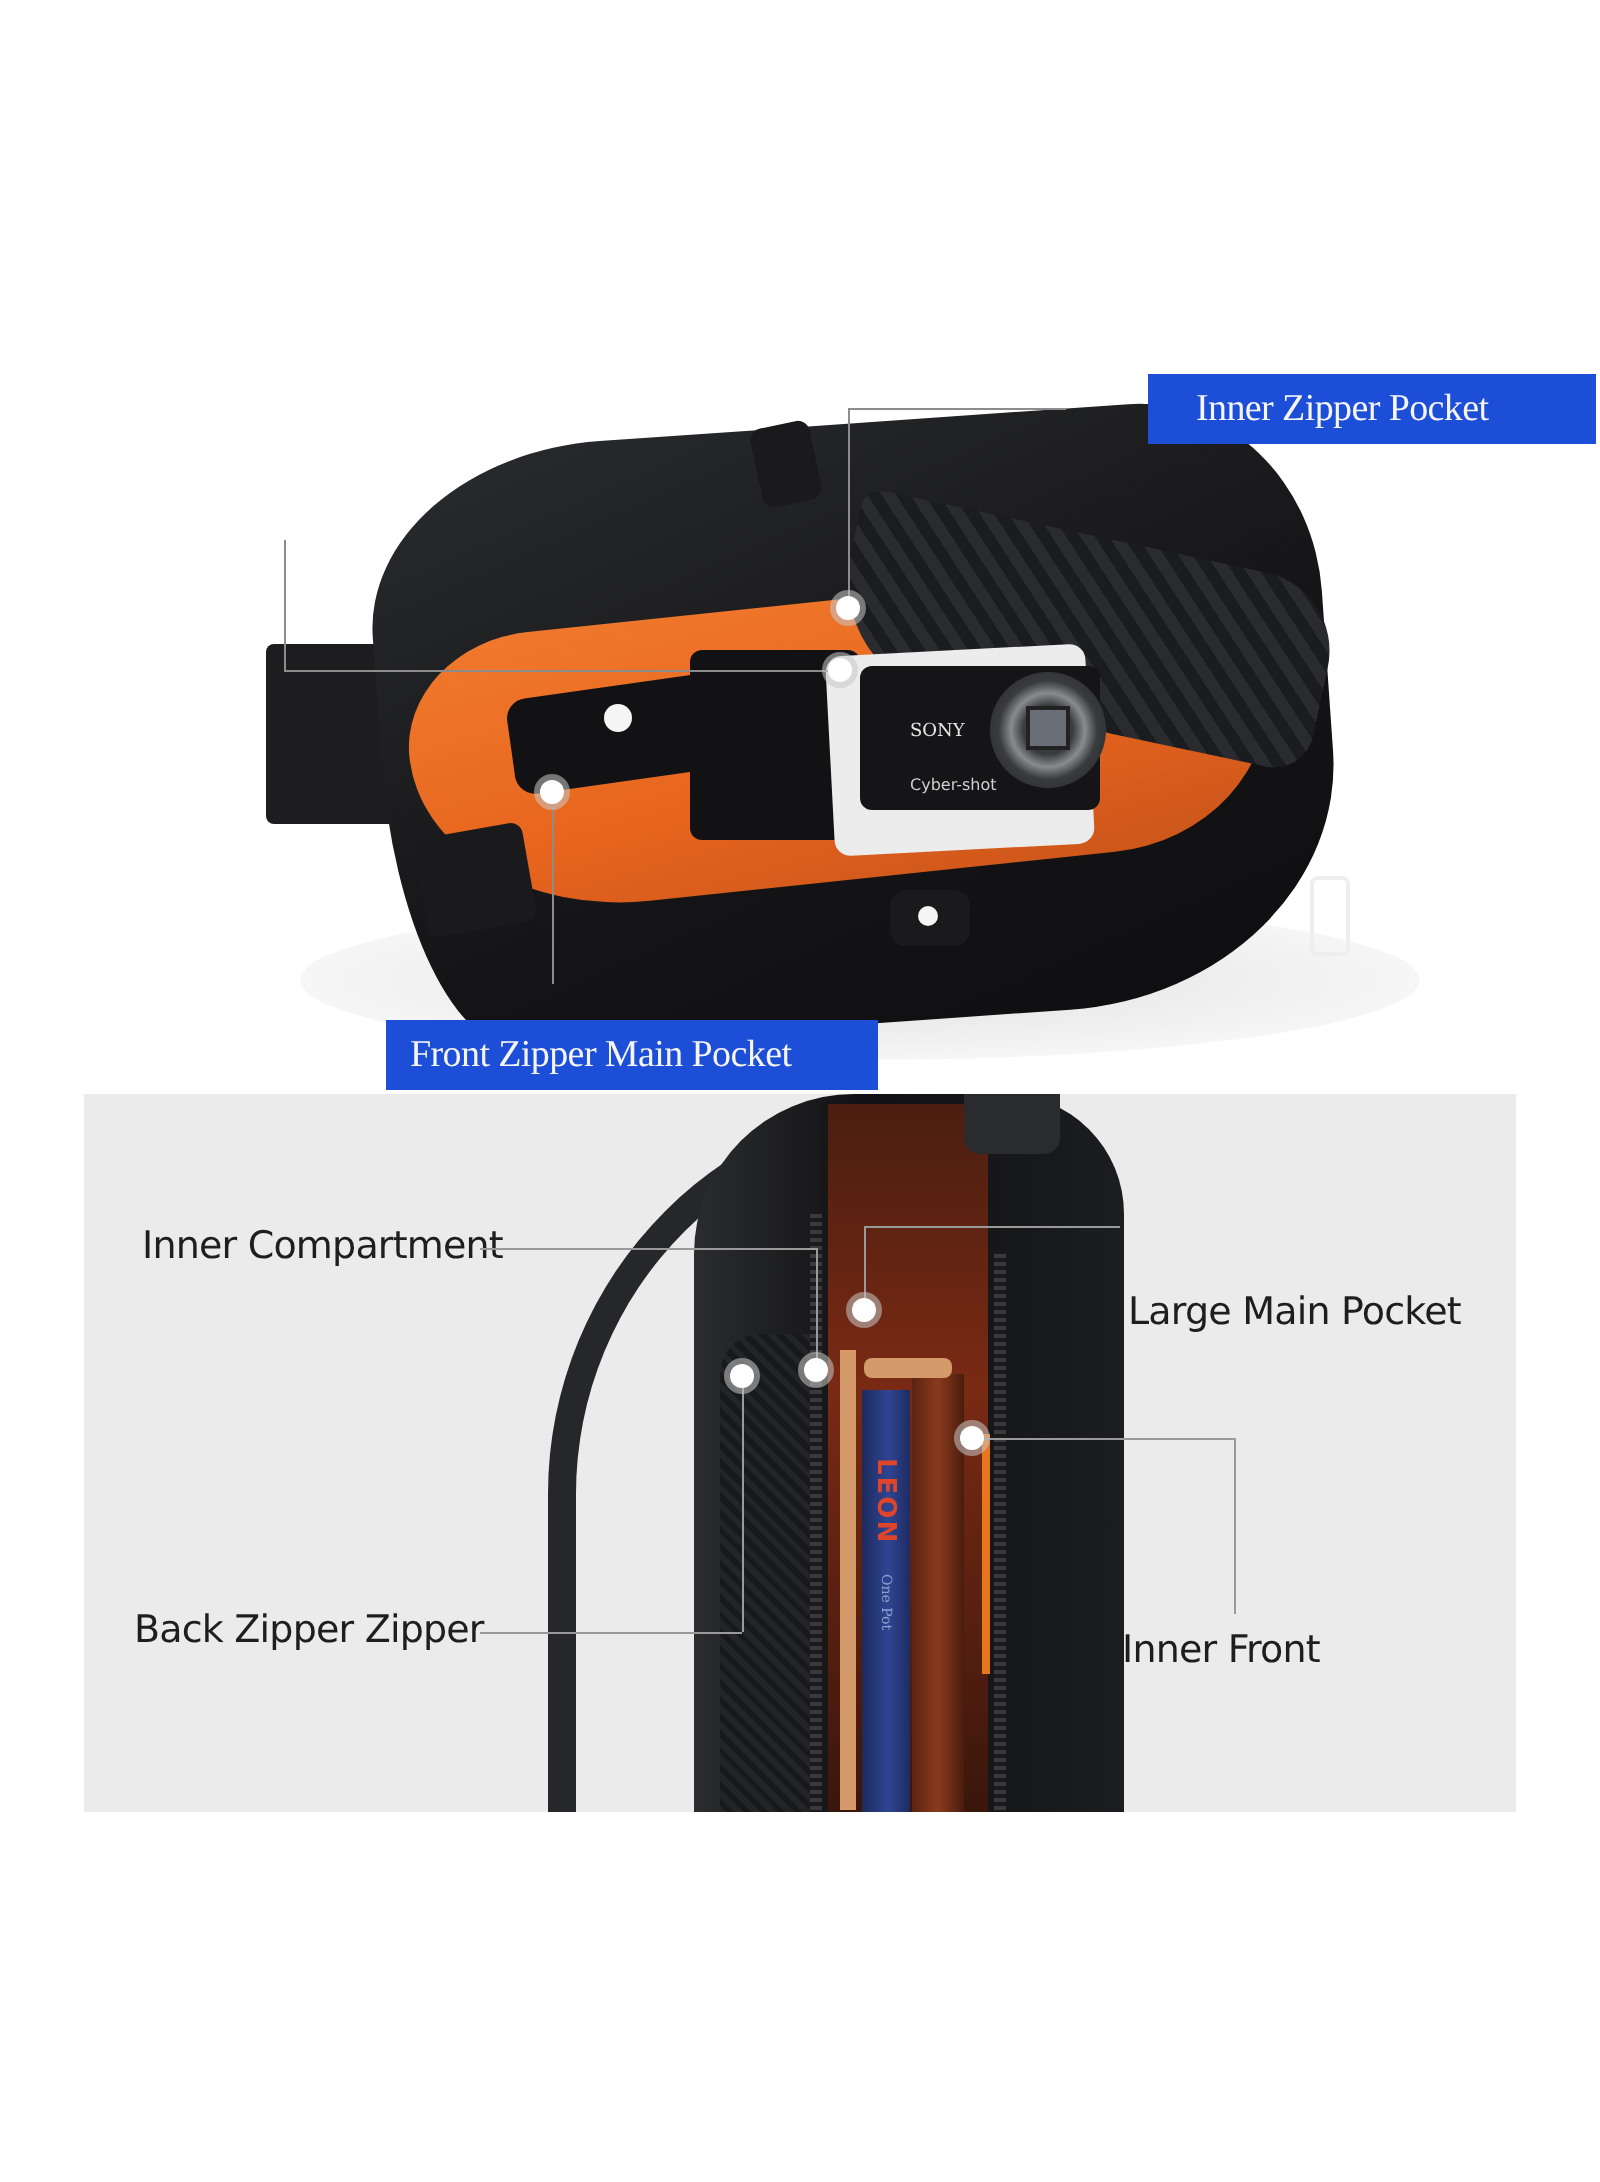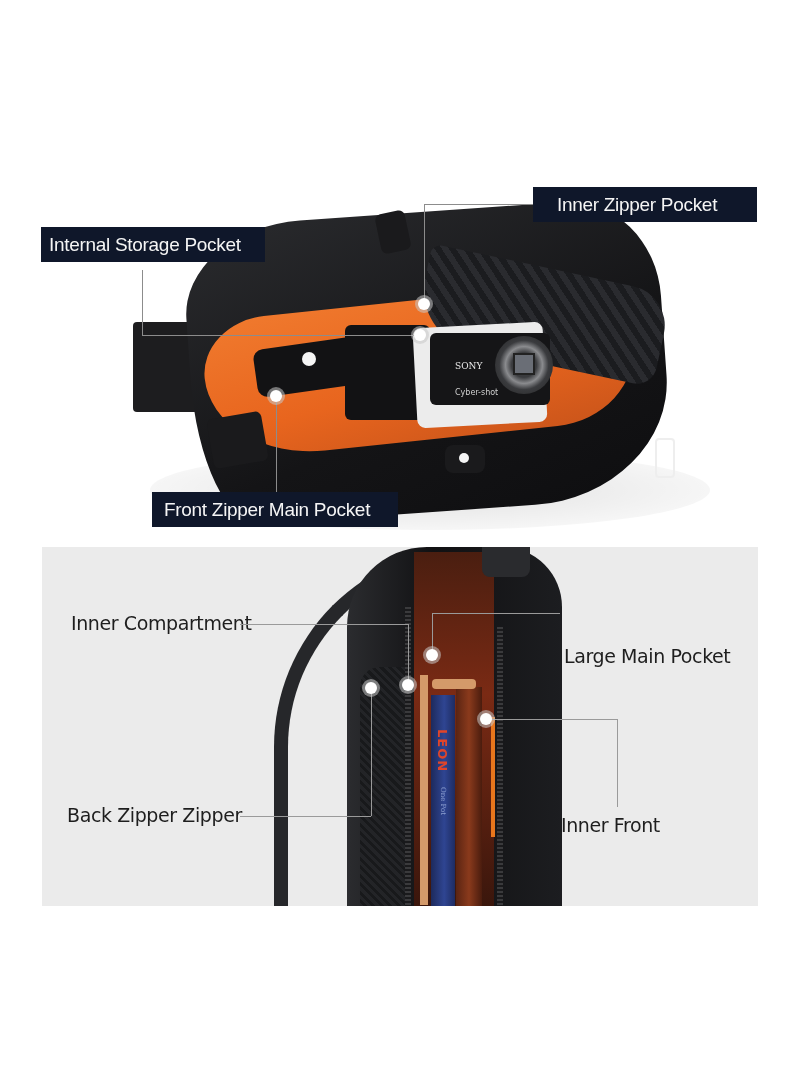--- a/index.html
+++ b/index.html
@@ -5,23 +5,23 @@
     * { box-sizing: border-box; margin: 0; padding: 0; }
     html, body { width: 800px; height: 1091px; background: #ffffff; overflow: hidden; }
     body { position: relative; font-family: "Liberation Sans", "DejaVu Sans", sans-serif; }
 
     .panel { position: absolute; }
     #top-panel { left: 0; top: 150px; width: 800px; height: 380px; }
     #bottom-panel { left: 42px; top: 547px; width: 716px; height: 359px; background: #ebebeb; overflow: hidden; }
 
     
     .label-box {
-      position: absolute; background: #0f172a; color: #f5f5f5;
+      position: absolute; background: #1d4ed8; color: #f5f5f5;
       font-size: 19px; line-height: 1; padding: 8px 8px; white-space: nowrap;
-      font-family: Liberation Sans, sans-serif; letter-spacing: -0.3px;
+      font-family: Liberation Serif, serif; letter-spacing: -0.3px; margin-left: 41px;
     }
     .label-plain {
       position: absolute; color: #1e1e1e; font-size: 19px; white-space: nowrap;
       font-family: "DejaVu Sans", sans-serif; letter-spacing: -0.4px; line-height: 1;
     }
     .leader { position: absolute; background: #8c8c8c; }
     .leader-light { position: absolute; background: #9a9a9a; }
     .dot {
       position: absolute; width: 12px; height: 12px; border-radius: 50%;
       background: #ffffff; box-shadow: 0 0 0 3px rgba(200,200,200,0.55);
@@ -91,26 +91,25 @@
   <div class="buckle" style="left:445px; top:295px; width:40px; height:28px; border-radius:8px;"></div>
   <div class="logo-dot" style="left:459px; top:303px; width:10px; height:10px;"></div>
 
   <div class="buckle" style="left:655px; top:288px; width:20px; height:40px; border-radius:4px; border:2px solid #eee; background:transparent;"></div>
 
   <div class="label-box" style="left:533px; top:37px; width:224px; height:35px; padding:8px 24px;">Inner Zipper Pocket</div>
   <div class="leader" style="left:424px; top:54px; width:109px; height:1px;"></div>
   <div class="leader" style="left:424px; top:54px; width:1px; height:100px;"></div>
   <div class="dot" style="left:424px; top:154px;"></div>
 
-  <div class="label-box" style="left:41px; top:77px; width:224px; height:35px;">Internal Storage Pocket</div>
   <div class="leader" style="left:142px; top:120px; width:1px; height:65px;"></div>
   <div class="leader" style="left:142px; top:185px; width:278px; height:1px;"></div>
   <div class="dot" style="left:420px; top:185px;"></div>
 
-  <div class="label-box" style="left:152px; top:342px; width:246px; height:35px; padding:8px 12px;">Front Zipper Main Pocket</div>
+  <div class="label-box" style="left:152px; top:360px; width:246px; height:35px; padding:8px 12px;">Front Zipper Main Pocket</div>
   <div class="leader" style="left:276px; top:246px; width:1px; height:96px;"></div>
   <div class="dot" style="left:276px; top:246px;"></div>
 </div>
 
 <div id="bottom-panel" class="panel">
 
   <div class="bb-strap" style="left:232px; top:0px; width:200px; height:380px;"></div>
 
   <div class="bb-outer" style="left:305px; top:0px; width:215px; height:360px;"></div>
 

